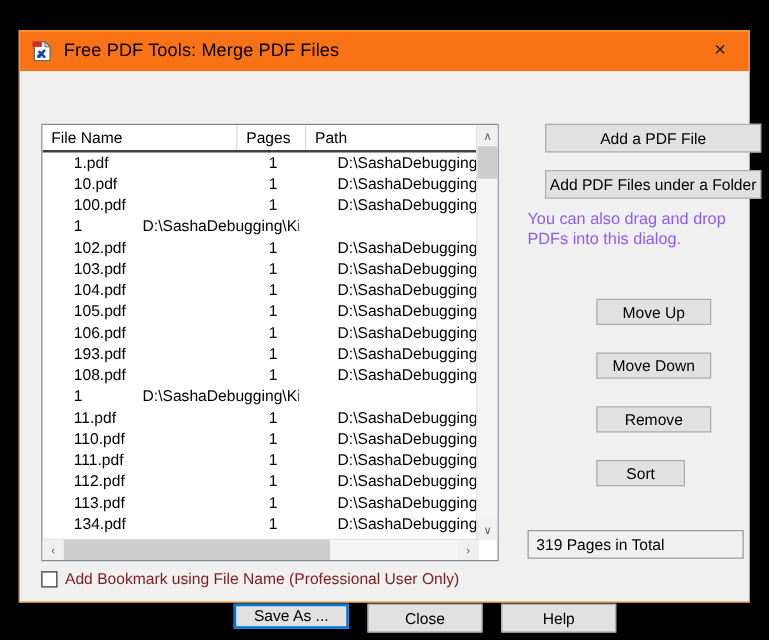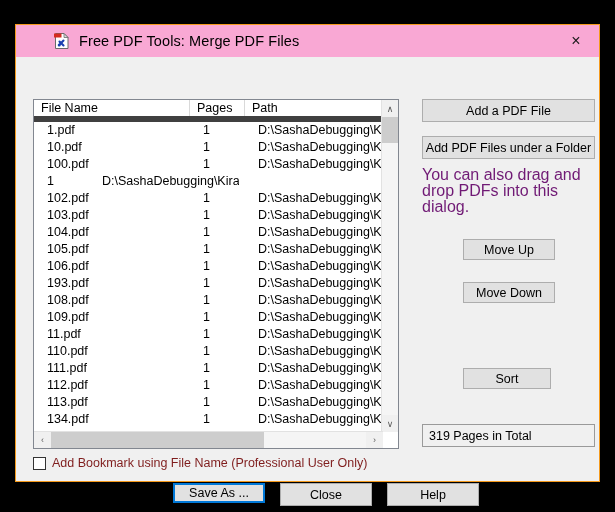--- a/index.html
+++ b/index.html
@@ -24,26 +24,25 @@
     background: #f0f0f0;
     border: 1px solid #f49a1c;
     box-sizing: border-box;
     display: flex;
     flex-direction: column;
   }
 
   
   #title-bar {
     height: 32px;
-    background: #f9a8d4;
+    background: #f97316;
     display: flex;
     align-items: center;
     flex: 0 0 auto;
     position: relative;
-    padding-left: 28px;
   }
   #title-icon {
     width: 18px;
     height: 18px;
     margin-left: 9px;
     margin-right: 8px;
     flex: 0 0 auto;
     position: relative;
   }
   #title-text {
@@ -81,21 +80,21 @@
     height: 350px;
     border: 1px solid #828790;
     background: #ffffff;
     box-sizing: border-box;
     overflow: hidden;
   }
   #list-header {
     display: flex;
     height: 22px;
     background: #ffffff;
-    border-bottom: 6px solid #404040;
+    border-bottom: 2px solid #404040;
     box-sizing: border-box;
   }
   .hdr-cell {
     font-size: 12.5px;
     color: #000000;
     padding-left: 7px;
     display: flex;
     align-items: center;
     box-sizing: border-box;
     border-right: 1px solid #d9d9d9;
@@ -114,21 +113,21 @@
   }
   .list-row {
     display: flex;
     height: 17px;
     align-items: center;
     box-sizing: border-box;
   }
   .cell {
     font-size: 12.5px;
     color: #000000;
-    padding-left: 13px;
+    padding-left: 25px;
     box-sizing: border-box;
     white-space: nowrap;
     overflow: hidden;
     line-height: 17px;
   }
   .cell.col-name  { width: 156px; }
   .cell.col-pages { width: 55px; }
   .cell.col-path  { width: 150px; }
 
   
@@ -196,52 +195,53 @@
     font-size: 12.5px;
     color: #000000;
     text-align: center;
     box-sizing: border-box;
     cursor: default;
     padding: 0;
     display: flex;
     align-items: center;
     justify-content: center;
     white-space: nowrap;
+    margin-left: 14px;
   }
 
   #btn-add-file {
     position: absolute; left: 406px; top: 42px;
     width: 173px; height: 23px;
   }
   #btn-add-folder {
     position: absolute; left: 406px; top: 79px;
     width: 173px; height: 23px;
   }
   #drag-hint {
     position: absolute; left: 406px; top: 110px;
     width: 178px;
-    font-size: 16px;
-    color: #701a75;
+    font-size: 13px;
+    color: #8b5cf6;
     line-height: 16px;
   }
   #btn-move-up {
     position: absolute; left: 447px; top: 182px;
     width: 92px; height: 21px;
   }
   #btn-move-down {
     position: absolute; left: 447px; top: 225px;
     width: 92px; height: 21px;
   }
   #btn-remove {
     position: absolute; left: 447px; top: 268px;
     width: 92px; height: 21px;
   }
   #btn-sort {
     position: absolute; left: 447px; top: 311px;
-    width: 88px; height: 21px;
+    width: 71px; height: 21px;
   }
   #total-pages-box {
     position: absolute; left: 406px; top: 367px;
     width: 173px; height: 23px;
     background: #f0f0f0;
     border: 1px solid #9a9a9a;
     box-sizing: border-box;
     display: flex;
     align-items: center;
     padding-left: 6px;
@@ -363,21 +363,20 @@
             <div class="cell col-name">193.pdf</div>
             <div class="cell col-pages">1</div>
             <div class="cell col-path">D:\SashaDebugging\KiraS</div>
           </div>
           <div class="list-row">
             <div class="cell col-name">108.pdf</div>
             <div class="cell col-pages">1</div>
             <div class="cell col-path">D:\SashaDebugging\KiraS</div>
           </div>
           <div class="list-row">
-            <div class="cell col-name">109.pdf</div>
             <div class="cell col-pages">1</div>
             <div class="cell col-path">D:\SashaDebugging\KiraS</div>
           </div>
           <div class="list-row">
             <div class="cell col-name">11.pdf</div>
             <div class="cell col-pages">1</div>
             <div class="cell col-path">D:\SashaDebugging\KiraS</div>
           </div>
           <div class="list-row">
             <div class="cell col-name">110.pdf</div>
@@ -422,20 +421,21 @@
         <div class="hs-btn" id="hs-right">›</div>
       </div>
     </div>
 
     <div class="win-btn" id="btn-add-file">Add a PDF File</div>
     <div class="win-btn" id="btn-add-folder">Add PDF Files under a Folder</div>
     <div id="drag-hint">You can also drag and drop PDFs into this dialog.</div>
 
     <div class="win-btn" id="btn-move-up">Move Up</div>
     <div class="win-btn" id="btn-move-down">Move Down</div>
+    <div class="win-btn" id="btn-remove">Remove</div>
     <div class="win-btn" id="btn-sort">Sort</div>
 
     <div id="total-pages-box">
       <span>319 Pages in Total</span>
     </div>
 
     <div id="bookmark-row">
       <span id="bookmark-checkbox"></span>
       <span id="bookmark-label">Add Bookmark using File Name (Professional User Only)</span>
     </div>

